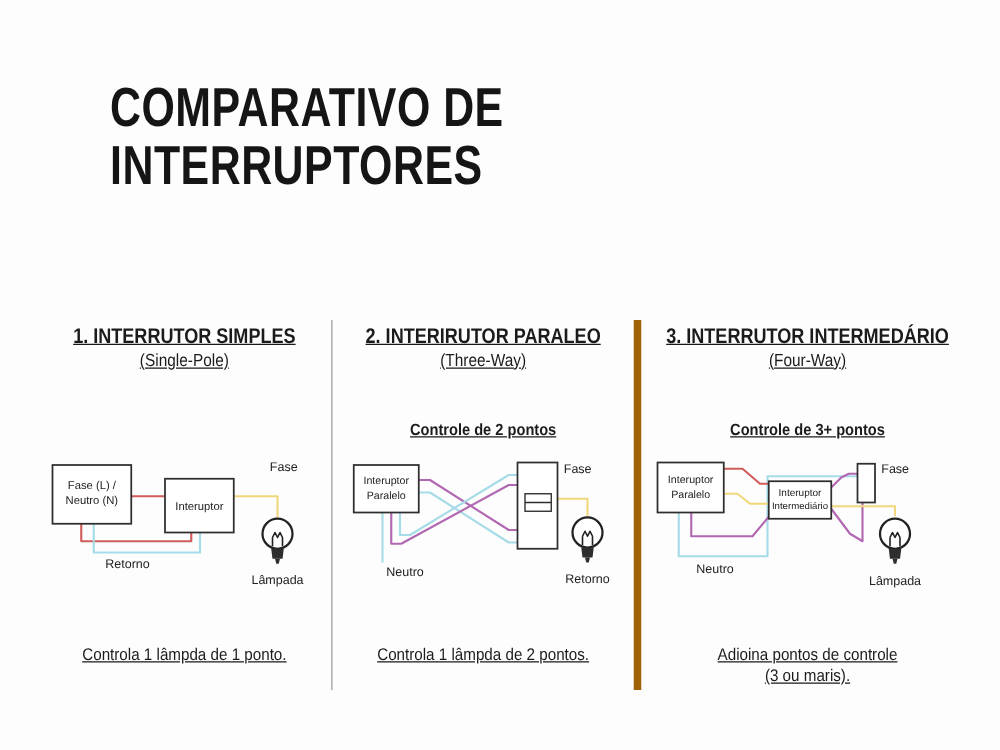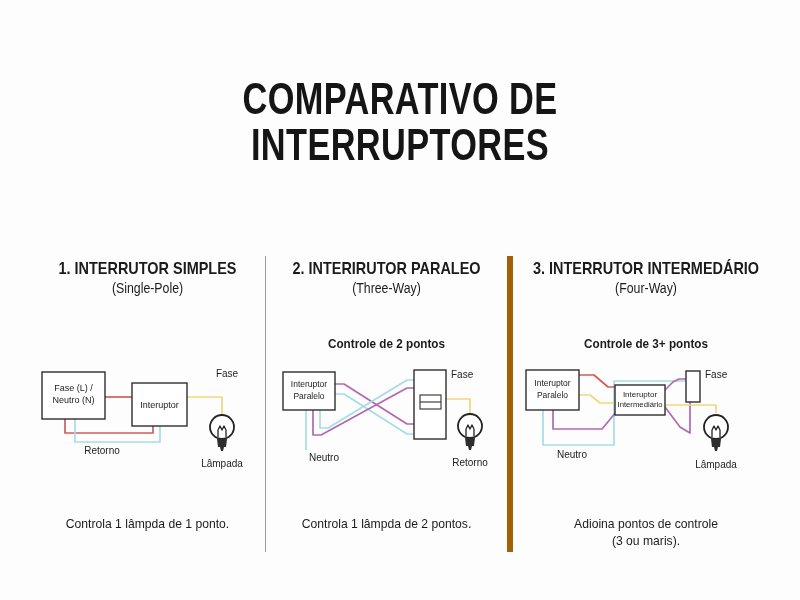--- a/index.html
+++ b/index.html
@@ -2,31 +2,31 @@
 <html><head>
 <meta charset="utf-8">
 <style>
   html,body{margin:0;padding:0;}
   body{
     width:800px;height:600px;background:#fdfdfd;
     font-family:"Liberation Sans", sans-serif;color:#1a1a1a;
     position:relative;overflow:hidden;
   }
   .poster{position:absolute;inset:0;}
-  .title-wrap{position:absolute;top:76px;left:0;right:0;text-align:center;}
+  .title-wrap{position:absolute;top:64px;left:0;right:0;}
   .title-line{
     display:block;font-weight:bold;font-size:44px;line-height:1.05;
     color:#151515;transform:scaleX(0.78);transform-origin:center;
     letter-spacing:0.5px;white-space:nowrap;
   }
   .columns{
     position:absolute;top:256px;left:30px;width:740px;height:296px;
     display:flex;align-items:stretch;
   }
-  .col{box-sizing:border-box;padding-top:4px;text-align:center;}
+  .col{box-sizing:border-box;padding-top:4px;text-align:center;text-decoration:underline;}
   .col-1{flex:0 0 235px;}
   .col-2{flex:0 0 248px;border-left:1px solid #9b9b9b;border-right:6px solid #a16207;}
   .col-3{flex:0 0 256px;}
   .heading{
     margin:0;font-size:17px;font-weight:bold;line-height:1.1;color:#1b1b1b;
     transform:scaleX(0.85);transform-origin:center;white-space:nowrap;
   }
   .subheading{
     font-size:14px;line-height:1.15;color:#1b1b1b;margin-top:1px;
     transform:scaleX(0.88);transform-origin:center;

